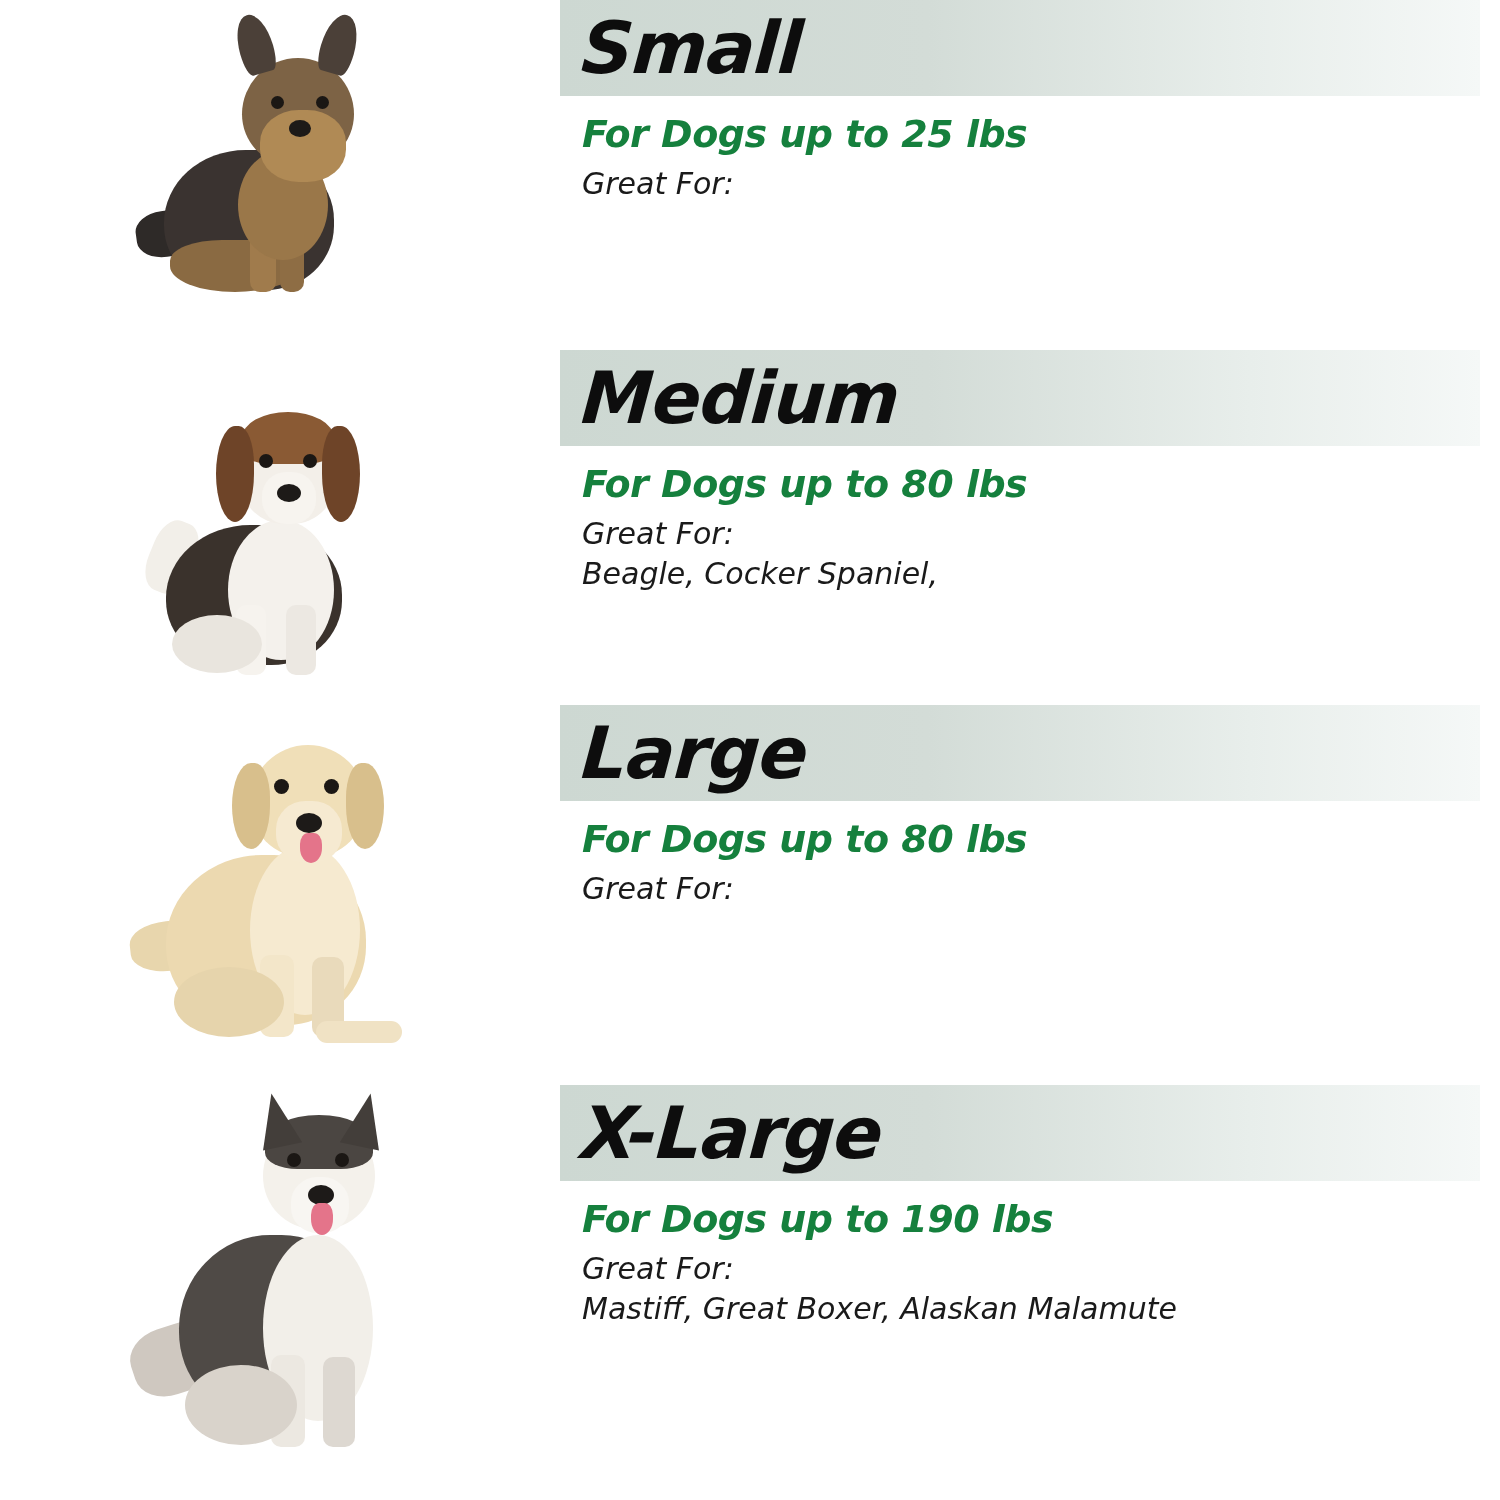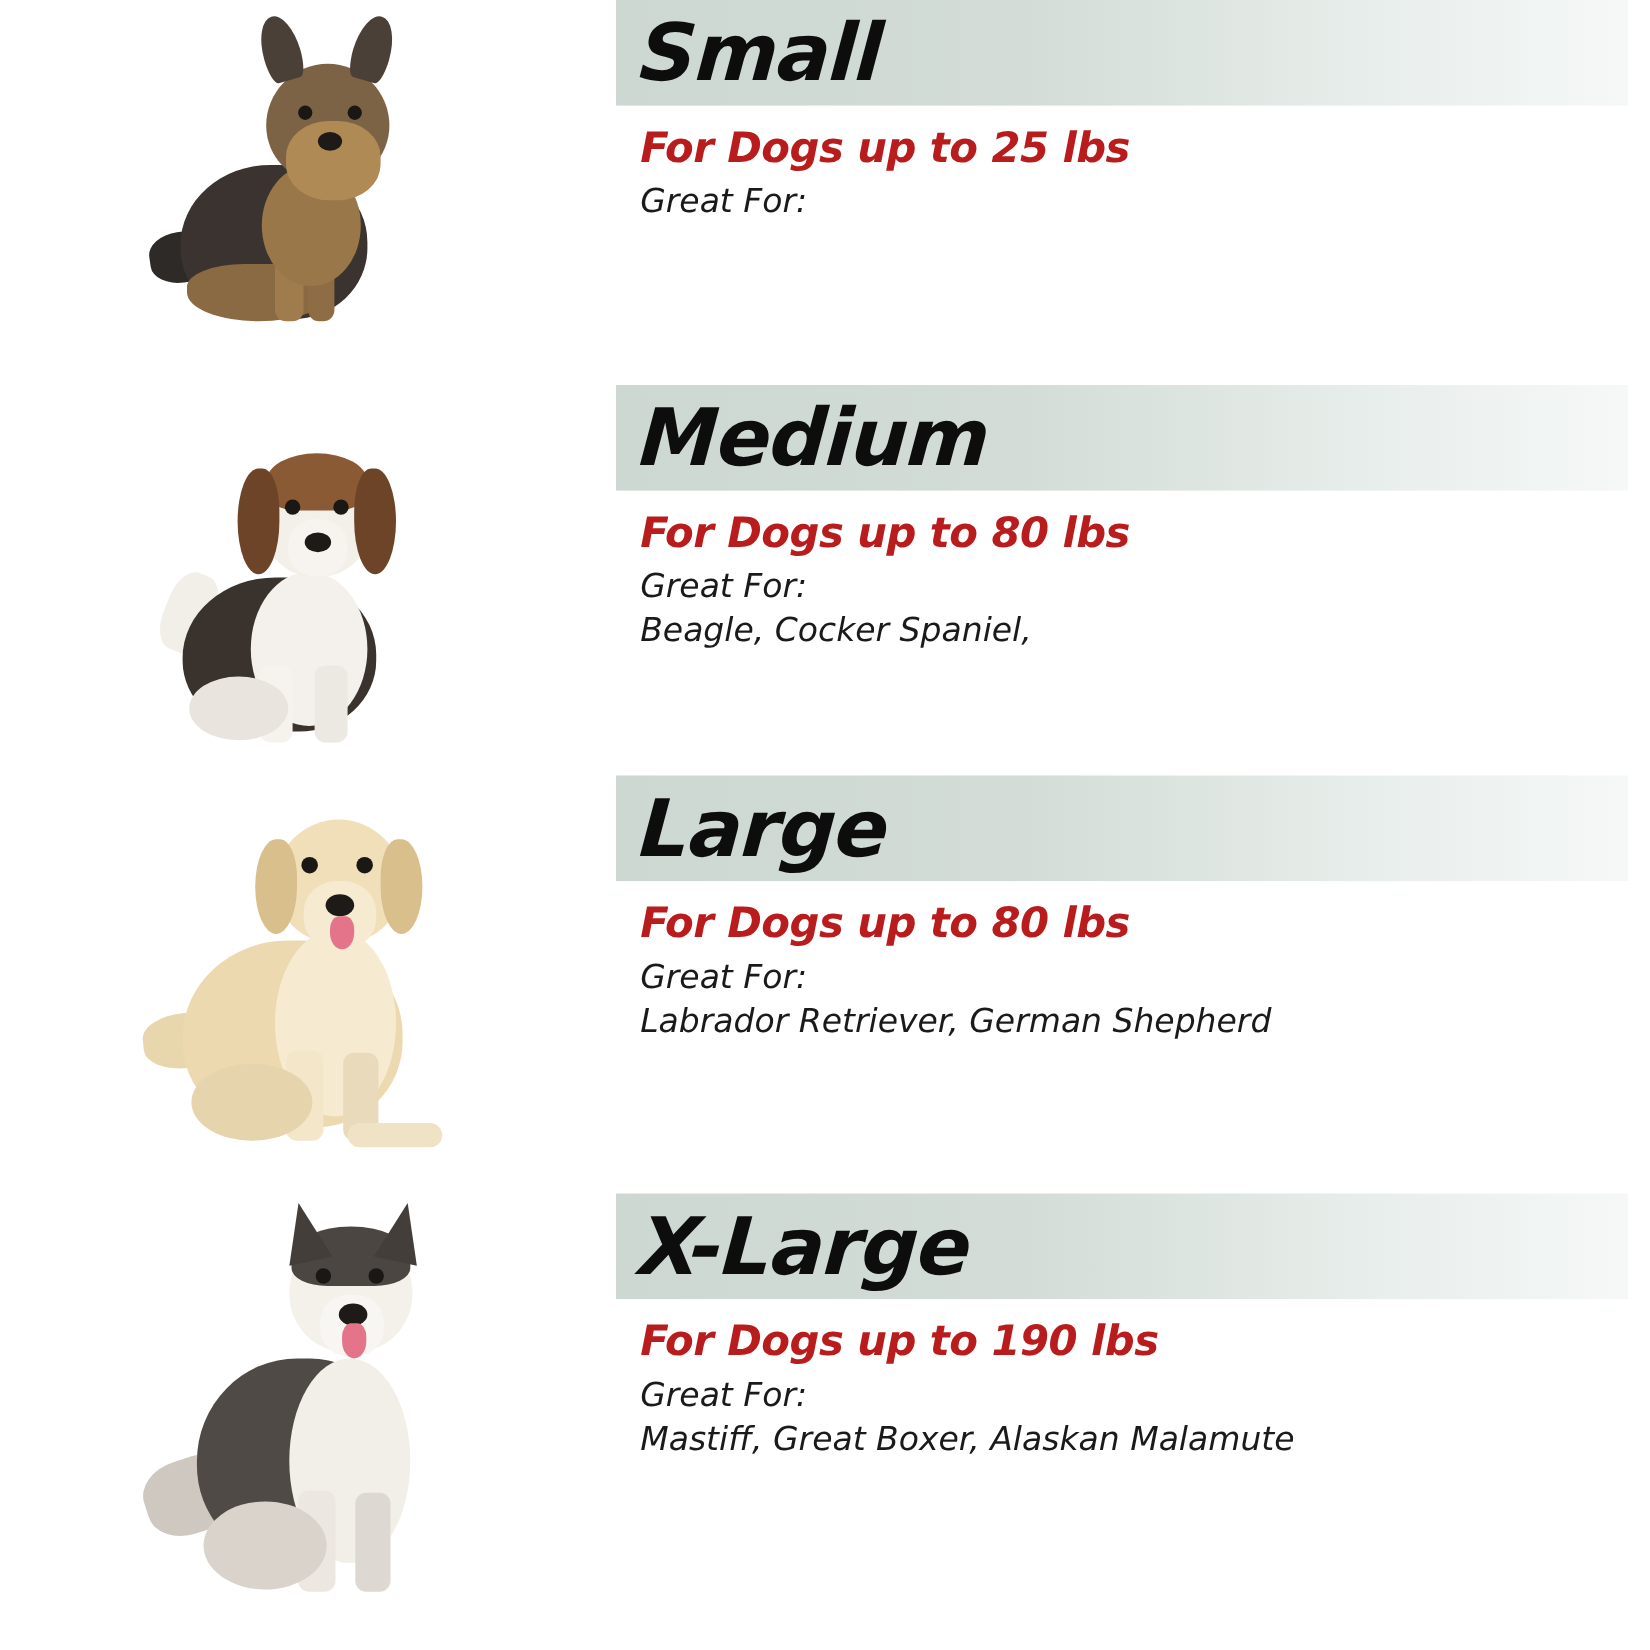--- a/index.html
+++ b/index.html
@@ -60,21 +60,21 @@
     color: #0d0d0d;
     letter-spacing: -1px;
     transform: skewX(-4deg);
   }
   .subhead {
     font-family: "DejaVu Sans", sans-serif;
     font-weight: bold;
     font-style: italic;
     font-size: 38px;
     line-height: 44px;
-    color: #b91c1c;
+    color: #15803d;
     padding: 16px 0 2px 22px;
     letter-spacing: -0.5px;
   }
   .great-for {
     font-family: "DejaVu Sans", sans-serif;
     font-style: italic;
     font-size: 30px;
     line-height: 40px;
     color: #1a1a1a;
     padding: 6px 0 0 22px;
@@ -202,21 +202,20 @@
         <div class="nose" style="left:196px;top:108px;width:26px;height:20px;"></div>
         <div class="tongue" style="left:200px;top:128px;width:22px;height:30px;"></div>
       </div>
     </div>
     <div class="text-cell">
       <div class="band">
         <div class="band-title">Large</div>
       </div>
       <div class="subhead">For Dogs up to 80 lbs</div>
       <div class="great-for">Great For:</div>
-      <div class="breeds">Labrador Retriever, German Shepherd</div>
     </div>
   </div>
 
   <div class="size-row" id="row-xlarge">
     <div class="photo-cell">
       <div class="dog" style="width:330px;height:380px;margin-bottom:16px;margin-left:-20px;">
         <div class="tail" style="left:26px;top:240px;width:90px;height:68px;background:#cfc8c0;transform:rotate(-18deg);"></div>
         <div class="body" style="left:74px;top:150px;width:190px;height:180px;background:#4f4a46;"></div>
         <div class="chest" style="left:158px;top:150px;width:110px;height:186px;background:#f2efe9;"></div>
         <div class="leg" style="left:166px;top:270px;width:34px;height:92px;background:#ece8e1;"></div>

